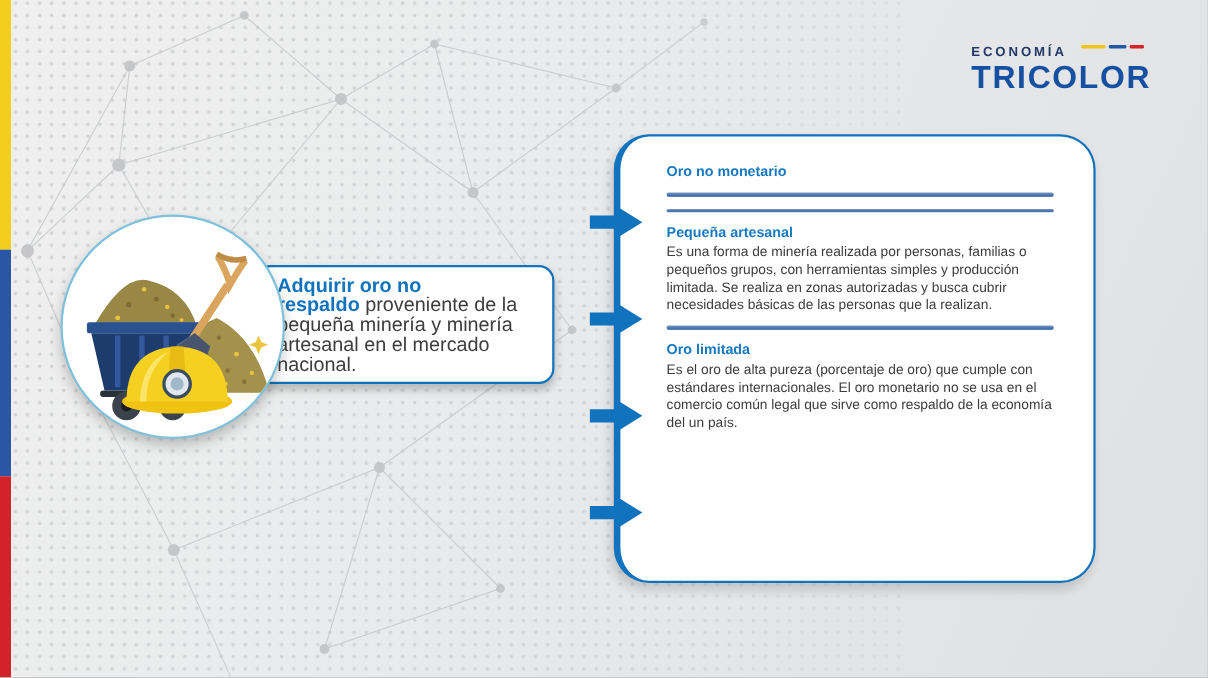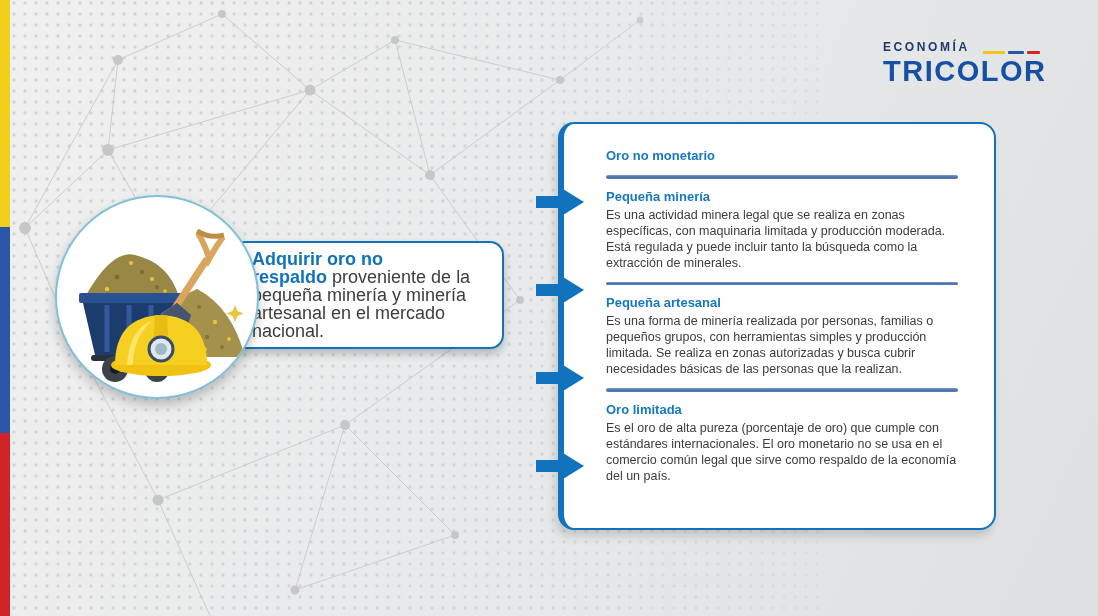--- a/index.html
+++ b/index.html
@@ -12,21 +12,21 @@
 
   
   .flag{position:absolute; left:0; top:0; width:10px; height:616px; z-index:2;}
   .flag .seg{width:10px;}
   .seg.y{height:227px; background:#f2cf1d;}
   .seg.b{height:206px; background:#2b55a5;}
   .seg.r{height:183px; background:#d2222a;}
 
   
   .logo{position:absolute; left:883px; top:40px; width:180px; z-index:3;}
-  .logo-top{display:flex; align-items:flex-end; gap:13px;}
+  .logo-top{display:flex; align-items:flex-start; gap:13px;}
   .logo-word{font-size:12px; font-weight:bold; letter-spacing:2.6px; color:#22386a;}
   .tri-dashes{display:flex; align-items:center; gap:3px; margin-top:1px;}
   .dash{height:3px; border-radius:1px;}
   .dash.dy{width:22px; background:#f0c419;}
   .dash.db{width:16px; background:#2457a5;}
   .dash.dr{width:13px; background:#d8232a;}
   .logo-main{font-size:29px; font-weight:bold; letter-spacing:1.5px; color:#1550a2; line-height:30px; margin-top:2px;}
 
   
   .ill-circle{
@@ -42,21 +42,21 @@
     box-shadow:0 5px 8px rgba(0,0,0,.22); z-index:3;
     display:flex; align-items:center; justify-content:center;
   }
   .bubble-text{width:232px; text-align:left; font-size:18px; line-height:18px; color:#3d3d3d;}
   .bubble-text .hl{color:#1173bd; font-weight:bold;}
 
   
   .panel{
     position:absolute; left:558px; top:122px; width:438px; height:408px;
     background:#fff; border:2.5px solid #1173bd; border-left:6px solid #1173bd;
-    border-radius:16px; box-shadow:-3px 6px 10px rgba(0,0,0,.15); z-index:2;
+    border-radius:32px; box-shadow:-3px 6px 10px rgba(0,0,0,.15); z-index:2;
     box-sizing:border-box; padding:24px 36px 16px 42px;
   }
   .section-title{color:#1679c0; font-weight:bold; font-size:13px; line-height:16px; margin:0 0 2px 0;}
   .section-body{color:#3c3c3c; font-size:12.5px; line-height:16px; margin:0;}
   .divider{height:3.5px; border-radius:2px; margin:11px 0 10px 0;
     background:linear-gradient(180deg,#7b9cc8 0%, #436fa9 60%, #5d85b8 100%);}
 
   
   .arrow{position:absolute; width:48px; height:26px; z-index:5;}
   .arrow svg{display:block;}
@@ -219,24 +219,20 @@
       <span class="hl">Adquirir oro no</span><br>
       <span class="hl">respaldo</span><span> proveniente de la pequeña minería y minería artesanal en el mercado nacional.</span>
     </div>
   </div>
 
   <div class="panel">
     <div class="section">
       <p class="section-title">Oro no monetario</p>
     </div>
     <div class="divider"></div>
-    <div class="section">
-      <p class="section-title">Pequeña minería</p>
-      <p class="section-body">Es una actividad minera legal que se realiza en zonas específicas, con maquinaria limitada y producción moderada. Está regulada y puede incluir tanto la búsqueda como la extracción de minerales.</p>
-    </div>
     <div class="divider"></div>
     <div class="section">
       <p class="section-title">Pequeña artesanal</p>
       <p class="section-body">Es una forma de minería realizada por personas, familias o pequeños grupos, con herramientas simples y producción limitada. Se realiza en zonas autorizadas y busca cubrir necesidades básicas de las personas que la realizan.</p>
     </div>
     <div class="divider"></div>
     <div class="section">
       <p class="section-title">Oro limitada</p>
       <p class="section-body">Es el oro de alta pureza (porcentaje de oro) que cumple con estándares internacionales. El oro monetario no se usa en el comercio común legal que sirve como respaldo de la economía del un país.</p>
     </div>

